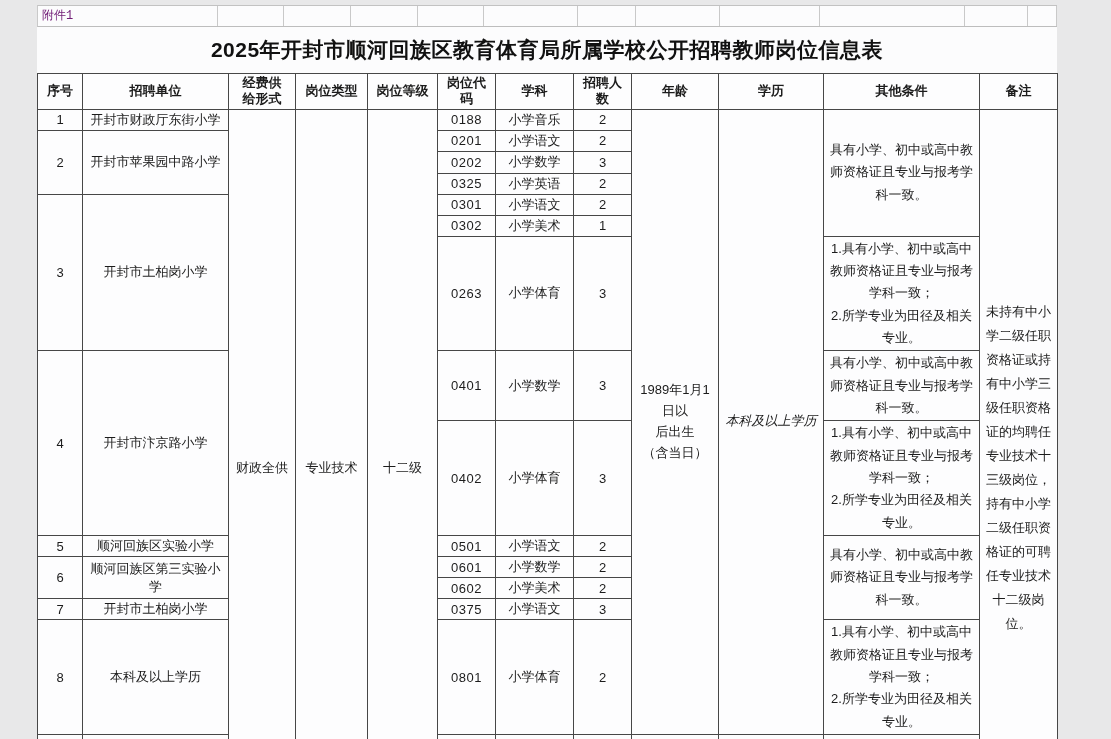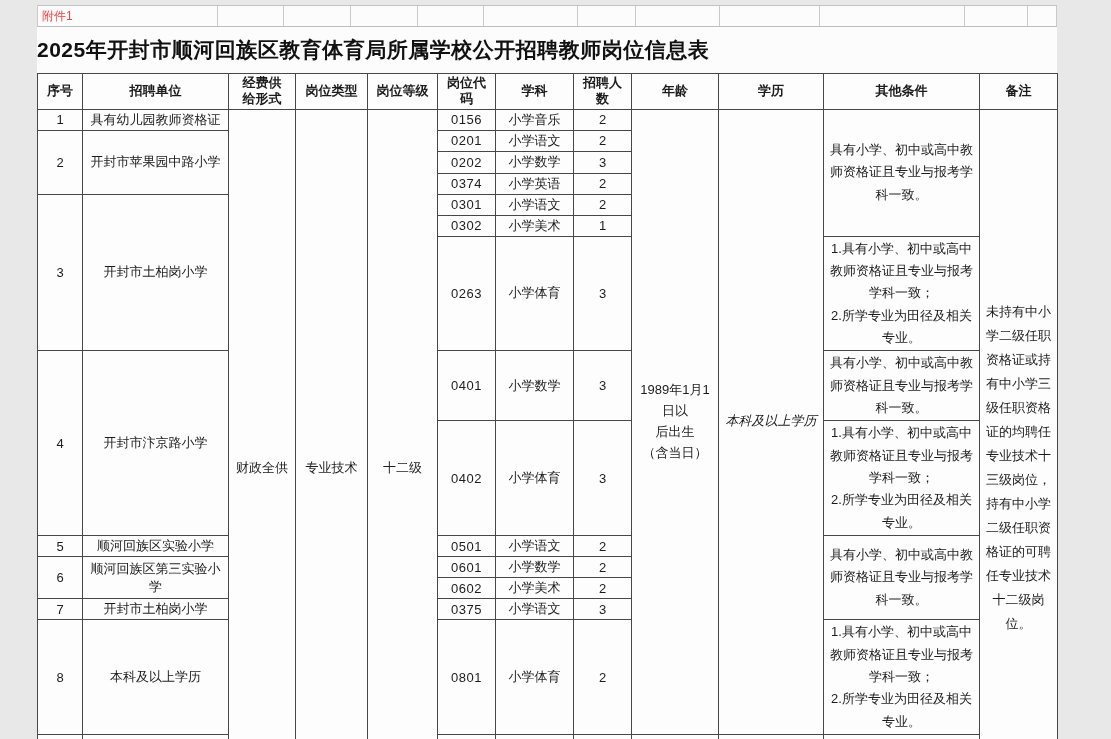--- a/index.html
+++ b/index.html
@@ -16,26 +16,26 @@
     background:#fcfcfd;
   }
   
   .attach-row {
     display:flex; height:22px;
     border-top:1px solid #c2c2c2; border-bottom:1px solid #bdbdbd;
     border-left:1px solid #c9c9c9;
   }
   .attach-row .cell {
     border-right:1px solid #c9c9c9;
-    font-size:12px; color:#ef4444; line-height:20px;
-    padding-left:4px; overflow:hidden; white-space:nowrap;
+    font-size:12px; color:#701a75; line-height:20px;
+    padding-left:4px; overflow:hidden; white-space:nowrap;font-family:Liberation Mono, monospace;
   }
   
   .title-row {
-    height:46px; display:flex; align-items:center; justify-content:flex-start;
+    height:46px; display:flex; align-items:center; justify-content:center;
   }
   .title-row .title {
     font-size:21px; font-weight:bold; color:#111; letter-spacing:0.5px;
   }
   
   table.main {
     width:1020px; table-layout:fixed; border-collapse:collapse;
     background:#fdfdfe;
   }
   table.main th, table.main td {
@@ -110,25 +110,25 @@
           <th>招聘人数</th>
           <th>年龄</th>
           <th>学历</th>
           <th>其他条件</th>
           <th>备注</th>
         </tr>
       </thead>
       <tbody>
         <tr style="height:19px">
           <td>1</td>
-          <td>具有幼儿园教师资格证</td>
+          <td>开封市财政厅东街小学</td>
           <td rowspan="16">财政全供</td>
           <td rowspan="16">专业技术</td>
           <td rowspan="16">十二级</td>
-          <td class="codecell">0156</td>
+          <td class="codecell">0188</td>
           <td>小学音乐</td>
           <td>2</td>
           <td rowspan="14" class="agecell pre">1989年1月1日以
 后出生
 （含当日）</td>
           <td rowspan="14" class="educell">本科及以上学历</td>
           <td rowspan="6" class="cond">具有小学、初中或高中教师资格证且专业与报考学科一致。</td>
           <td rowspan="16" class="remark">未持有中小学二级任职资格证或持有中小学三级任职资格证的均聘任专业技术十三级岗位，持有中小学二级任职资格证的可聘任专业技术十二级岗位。</td>
         </tr>
         <tr style="height:21px">
@@ -137,21 +137,21 @@
           <td class="codecell">0201</td>
           <td>小学语文</td>
           <td>2</td>
         </tr>
         <tr style="height:22px">
           <td class="codecell">0202</td>
           <td>小学数学</td>
           <td>3</td>
         </tr>
         <tr style="height:21px">
-          <td class="codecell">0374</td>
+          <td class="codecell">0325</td>
           <td>小学英语</td>
           <td>2</td>
         </tr>
         <tr style="height:21px">
           <td rowspan="3">3</td>
           <td rowspan="3">开封市土柏岗小学</td>
           <td class="codecell">0301</td>
           <td>小学语文</td>
           <td>2</td>
         </tr>

